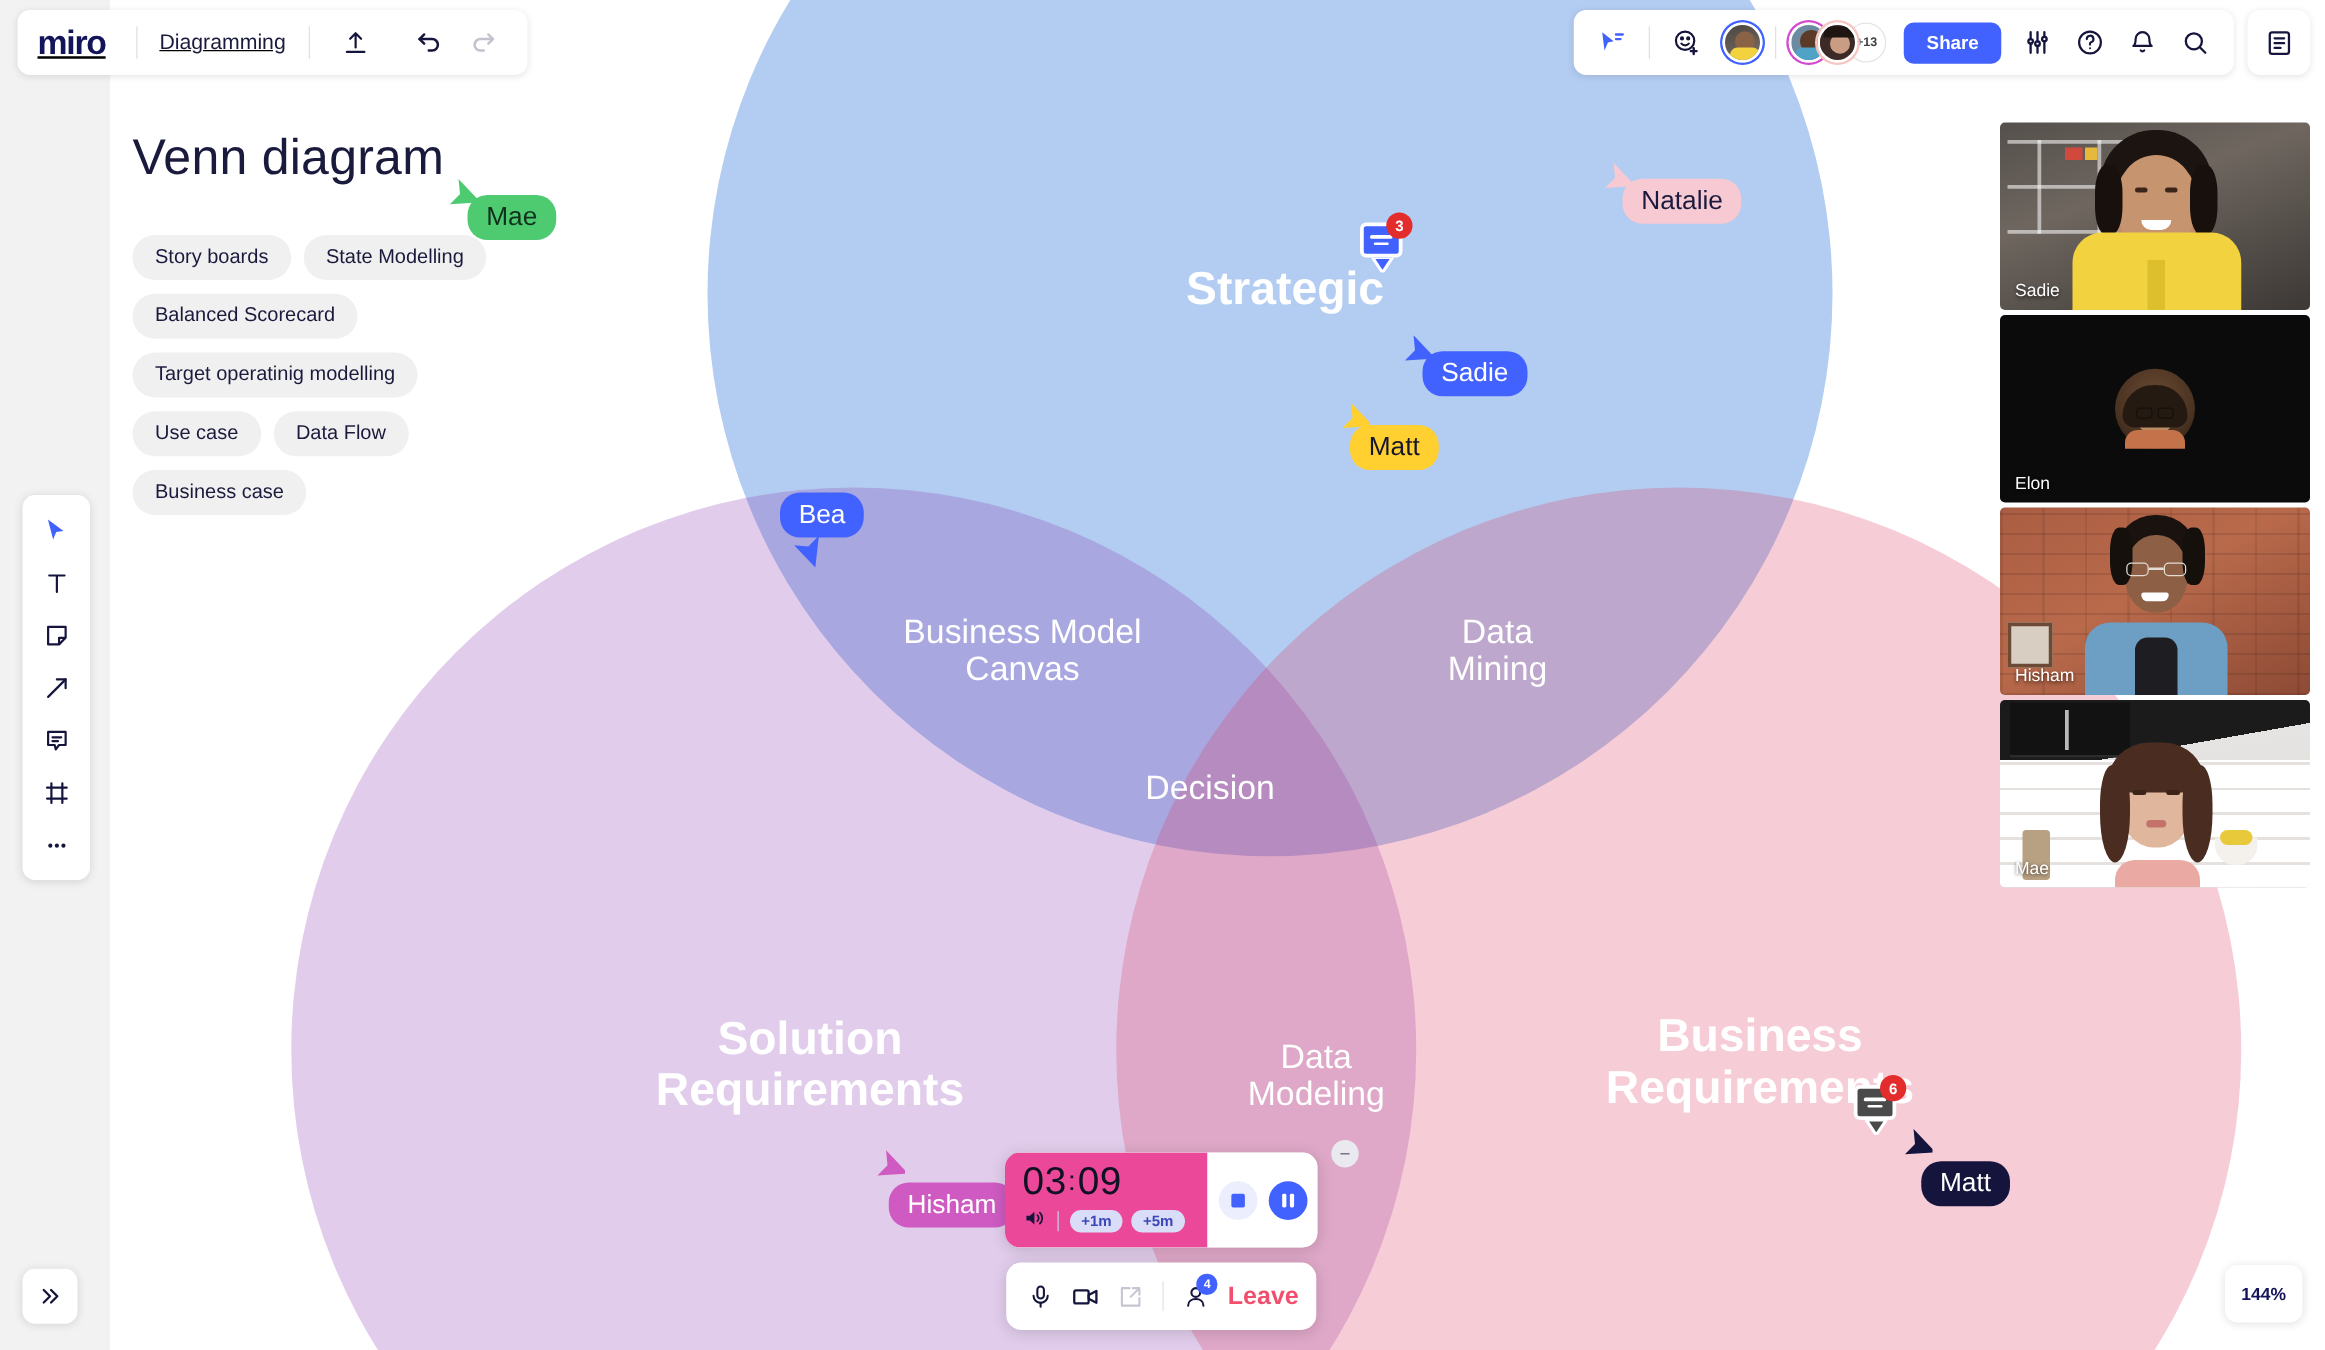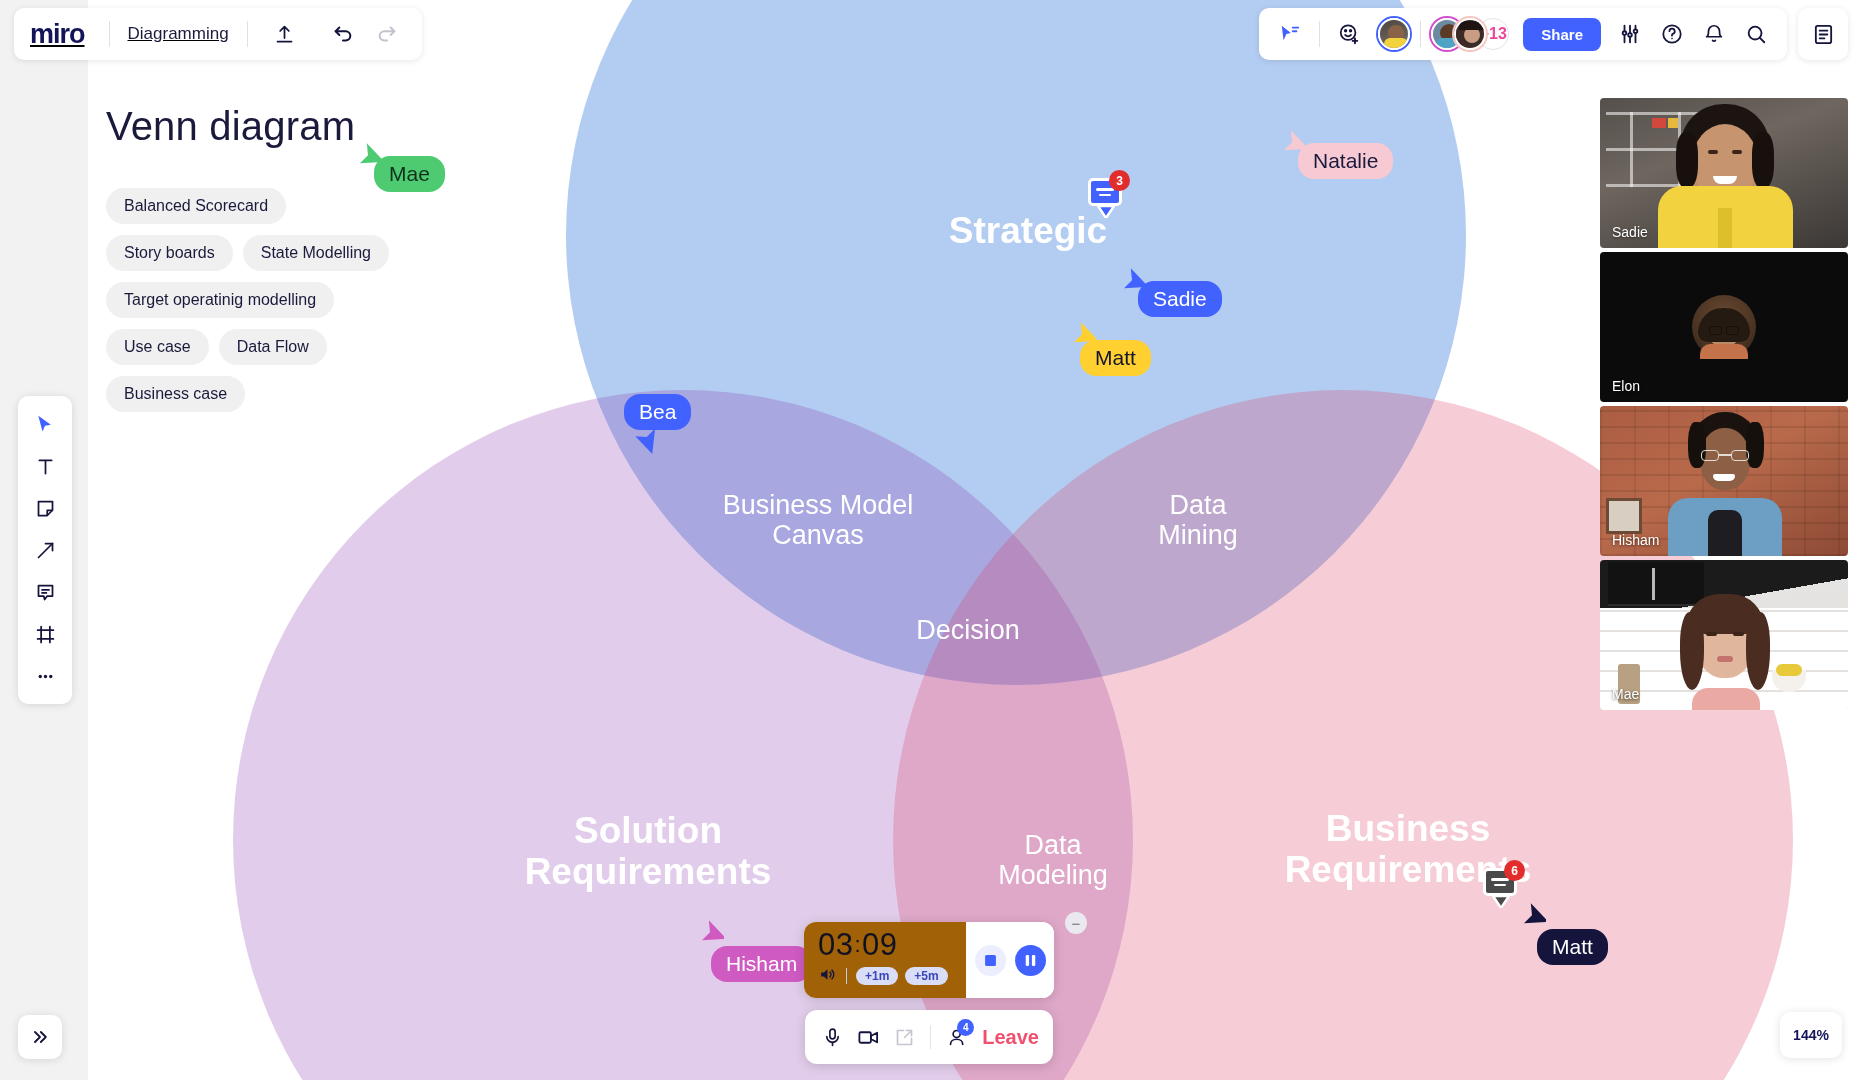--- a/index.html
+++ b/index.html
@@ -54,21 +54,21 @@
     position: absolute; right: 73px; top: 8px; height: 52px;
     background: #fff; border-radius: 10px; display: flex; align-items: center;
     padding: 0 12px; gap: 4px; box-shadow: 0 1px 6px rgba(0,0,0,.10);
   }
   .avatar { width: 32px; height: 32px; border-radius: 50%; border: 2px solid #fff; overflow: hidden; position: relative; }
   .av-ring { box-shadow: 0 0 0 2px #4262ff; }
   .av-ring2 { box-shadow: 0 0 0 2px #d44bd0; }
   .av-ring3 { box-shadow: 0 0 0 2px #f7c5c0; }
   .avatar-more {
     width: 32px; height: 32px; border-radius: 50%; background: #fff; border: 1px solid #e4e4ea;
-    display: flex; align-items: center; justify-content: center; font-size: 16px; font-weight: bold; color: #ec4899;
+    display: flex; align-items: center; justify-content: center; font-size: 10px; font-weight: bold; color: #404040;
   }
   .share-btn {
     background: #4262ff; color: #fff; border: none; border-radius: 8px;
     padding: 8px 18px; font-size: 15px; font-weight: bold; cursor: pointer; font-family: inherit;
   }
   .panel-btn {
     position: absolute; right: 12px; top: 8px; width: 50px; height: 52px;
     background: #fff; border-radius: 10px; display: flex; align-items: center; justify-content: center;
     box-shadow: 0 1px 6px rgba(0,0,0,.10); cursor: pointer;
   }
@@ -110,21 +110,21 @@
     background: #e32d2d; color: #fff; border-radius: 11px; font-size: 12px; font-weight: bold;
     display: flex; align-items: center; justify-content: center;
   }
 
   
   .timer {
     position: absolute; left: 804px; top: 922px; width: 250px; height: 76px;
     background: #fff; border-radius: 12px; box-shadow: 0 2px 12px rgba(0,0,0,.16);
     display: flex; overflow: hidden;
   }
-  .timer-left { background: #a16207; flex: 1; padding: 7px 12px 6px 14px; }
+  .timer-left { background: #ec4899; flex: 1; padding: 7px 12px 6px 14px; }
   .timer-time { font-size: 31px; color: #111124; line-height: 1.02; letter-spacing: .5px; }
   .timer-time .colon { font-size: 22px; vertical-align: 3px; padding: 0 1px; }
   .timer-row { display: flex; align-items: center; gap: 7px; margin-top: 4px; }
   .timer-div { width: 1px; height: 16px; background: #c6cbe6; margin: 0 2px; }
   .pill {
     background: #d9ddf8; color: #3b47b8; border-radius: 11px; padding: 2px 9px;
     font-size: 12px; font-weight: bold; cursor: pointer;
   }
   .timer-right { width: 88px; display: flex; align-items: center; justify-content: center; gap: 9px; background: #fff; }
   .tbtn { width: 31px; height: 31px; border-radius: 50%; display: flex; align-items: center; justify-content: center; cursor: pointer; }
@@ -198,25 +198,25 @@
     <div class="venn-label lbl-dm">Data<br>Mining</div>
     <div class="venn-label lbl-decision">Decision</div>
     <div class="venn-label lbl-sol">Solution<br>Requirements</div>
     <div class="venn-label lbl-dmod">Data<br>Modeling</div>
     <div class="venn-label lbl-bus">Business<br>Requirements</div>
 
     <div class="board-title" style="left:18px;">Venn diagram</div>
 
     <div class="chips" style="left:18px;">
       <div class="chip-row">
-        <div class="chip">Balanced Scorecard</div>
-      </div>
-      <div class="chip-row">
         <div class="chip">Story boards</div>
         <div class="chip">State Modelling</div>
+      </div>
+      <div class="chip-row">
+        <div class="chip">Balanced Scorecard</div>
       </div>
       <div class="chip-row">
         <div class="chip">Target operatinig modelling</div>
       </div>
       <div class="chip-row">
         <div class="chip">Use case</div>
         <div class="chip">Data Flow</div>
       </div>
       <div class="chip-row">
         <div class="chip">Business case</div>

